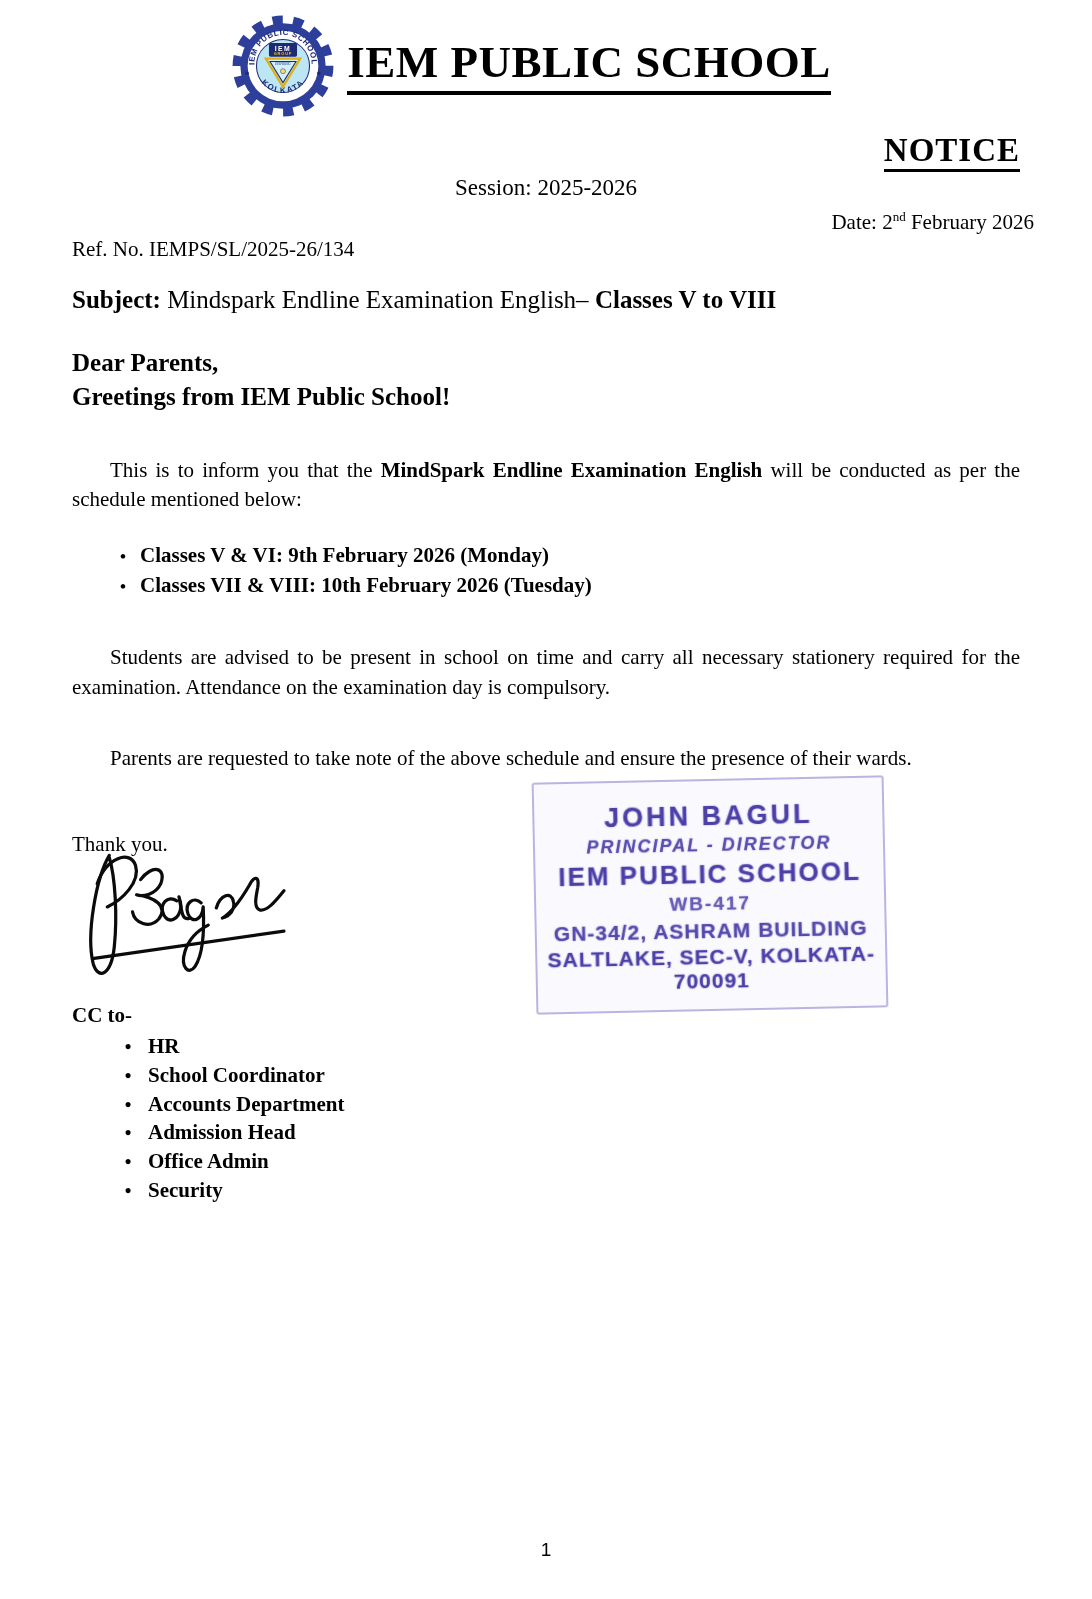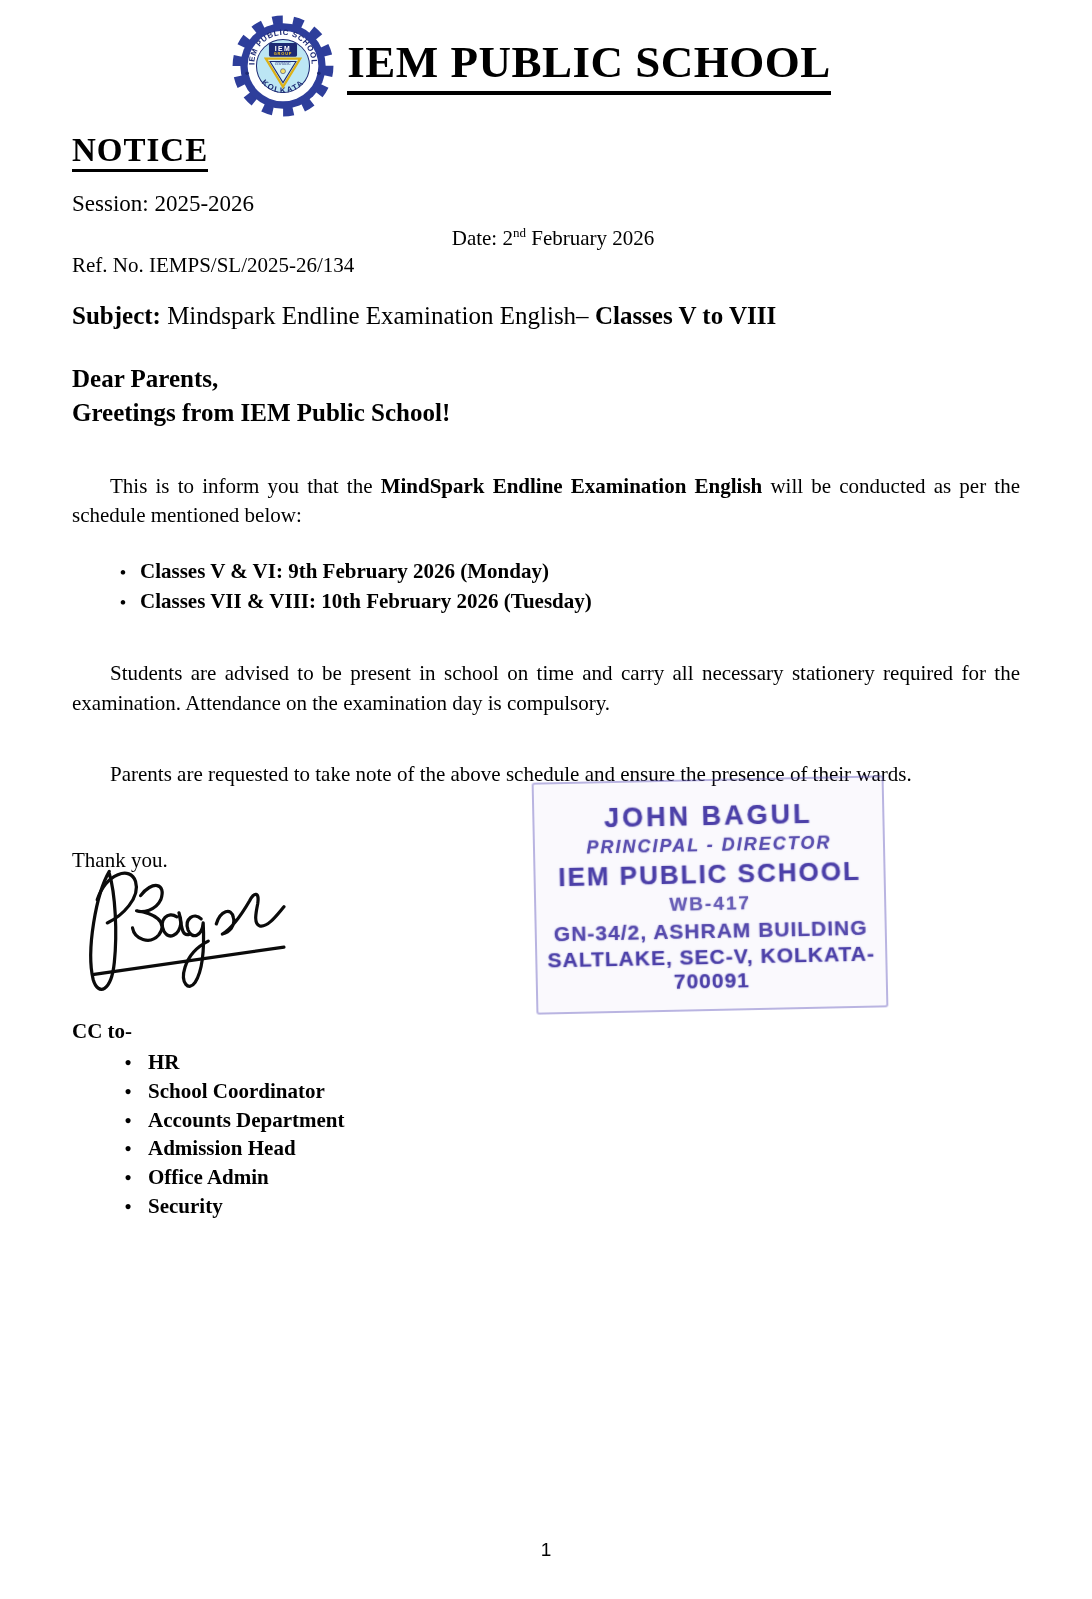--- a/index.html
+++ b/index.html
@@ -15,30 +15,30 @@
 
   
   .header-row { display: flex; align-items: center; justify-content: center; gap: 12px; margin-left: -30px; }
   .logo { width: 104px; height: 104px; flex: 0 0 auto; }
   .school-name {
     font-size: 45px; font-weight: bold; letter-spacing: 0.5px;
     border-bottom: 4px solid #000; padding-bottom: 2px; line-height: 1.15;
     white-space: nowrap;
   }
   .notice-title {
-    text-align: left; margin-top: 14px;
+    text-align: right; margin-top: 14px;
   }
   .notice-title span {
     font-size: 33px; font-weight: bold; letter-spacing: 1px;
     border-bottom: 3px solid #000; padding-bottom: 1px;
   }
-  .session { text-align: left; font-size: 23px; margin-top: 22px; }
-
-  
-  .date-line { text-align: center; font-size: 21px; margin-top: 8px; margin-right: -14px; }
+  .session { text-align: center; font-size: 23px; margin-top: 6px; }
+
+  
+  .date-line { text-align: right; font-size: 21px; margin-top: 8px; margin-right: -14px; }
   .date-line sup { font-size: 13px; }
   .ref-line { text-align: left; font-size: 21px; margin-top: 2px; }
 
   
   .subject { font-size: 25px; margin-top: 24px; }
   .subject .b { font-weight: bold; }
   .salutation { font-size: 25px; font-weight: bold; margin-top: 32px; line-height: 1.35; }
 
   
   p.body-para {

